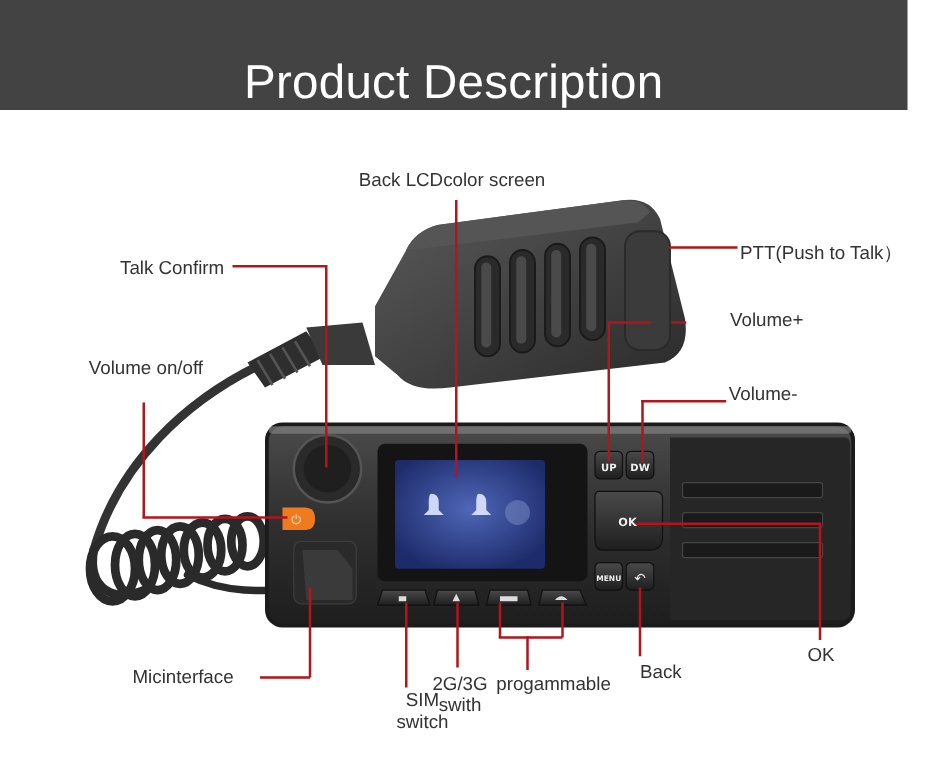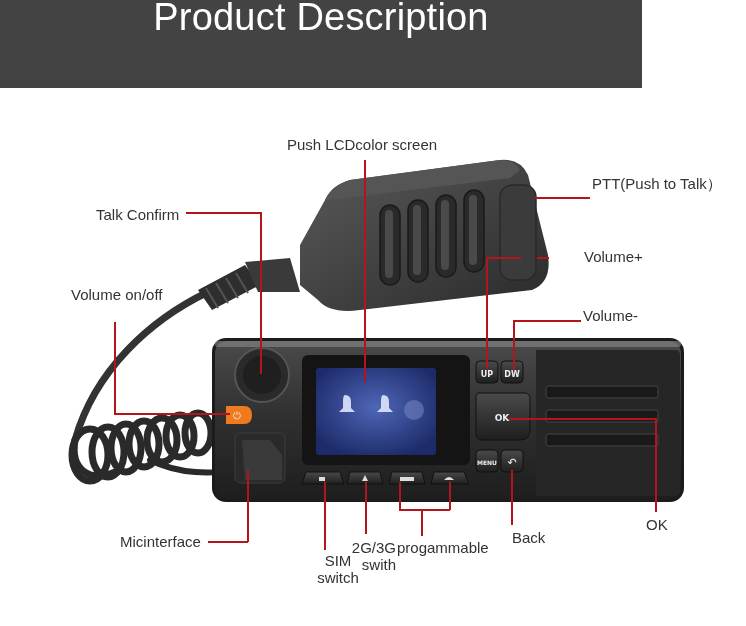--- a/index.html
+++ b/index.html
@@ -2,23 +2,23 @@
 <html><head>
 <meta charset="utf-8">
 <style>
   html, body { margin: 0; padding: 0; }
   body {
     width: 746px; height: 626px; position: relative; overflow: hidden;
     background: #ffffff;
     font-family: "Liberation Sans", sans-serif;
   }
   .header {
-    position: absolute; left: 0; top: 0; width: 642px; height: 88px;
+    position: absolute; left: 0; top: 0; width: 726px; height: 88px;
     background: #444344;
-    display: flex; align-items: flex-start; justify-content: center;
+    display: flex; align-items: flex-end; justify-content: center;
   }
   .header-title {
     color: #ffffff; font-size: 38px; letter-spacing: 0.2px;
     font-family: "Liberation Sans", sans-serif;
     margin-top: -4px;
   }
   .stage { position: absolute; left: 0; top: 0; width: 746px; height: 626px; }
   .label {
     position: absolute; color: #333333; font-size: 15px; line-height: 17px;
     white-space: nowrap;
@@ -185,33 +185,33 @@
 
   <div class="lead v" style="left:324px; top:482px; height:68px;"></div>
 
   <div class="lead v" style="left:365px; top:482px; height:52px;"></div>
 
   <div class="lead v" style="left:399px; top:482px; height:28px;"></div>
   <div class="lead v" style="left:449px; top:482px; height:28px;"></div>
   <div class="lead h" style="left:399px; top:509px; width:51px;"></div>
   <div class="lead v" style="left:421px; top:509px; height:27px;"></div>
 
-  <span class="label" style="left:287px; top:136px;">Push LCDcolor screen</span>
+  <span class="label" style="left:287px; top:136px;">Back LCDcolor screen</span>
   <span class="label" style="left:96px; top:206px;">Talk Confirm</span>
-  <span class="label" style="left:592px; top:175px;">PTT(Push to Talk）</span>
+  <span class="label" style="left:592px; top:194px;">PTT(Push to Talk）</span>
   <span class="label" style="left:564px; top:248px;margin-left:20px;">Volume+</span>
   <span class="label" style="left:71px; top:286px;">Volume on/off</span>
   <span class="label" style="left:583px; top:307px;">Volume-</span>
   <span class="label" style="left:646px; top:516px;">OK</span>
-  <span class="label" style="left:120px; top:533px;">Micinterface</span>
+  <span class="label" style="left:106px; top:533px;">Micinterface</span>
   <span class="label" style="left:512px; top:529px;">Back</span>
 
   <div class="label center" style="left:312px; top:552px; width:52px;">
     <div>SIM</div>
     <div>switch</div>
   </div>
-  <div class="label center" style="left:340px; top:539px; width:56px;text-align:right;">
+  <div class="label center" style="left:340px; top:539px; width:56px;">
     <div>2G/3G</div>
     <div>swith</div>
   </div>
   <span class="label" style="left:397px; top:539px;">progammable</span>
 
 </div>
 
 </body></html>

